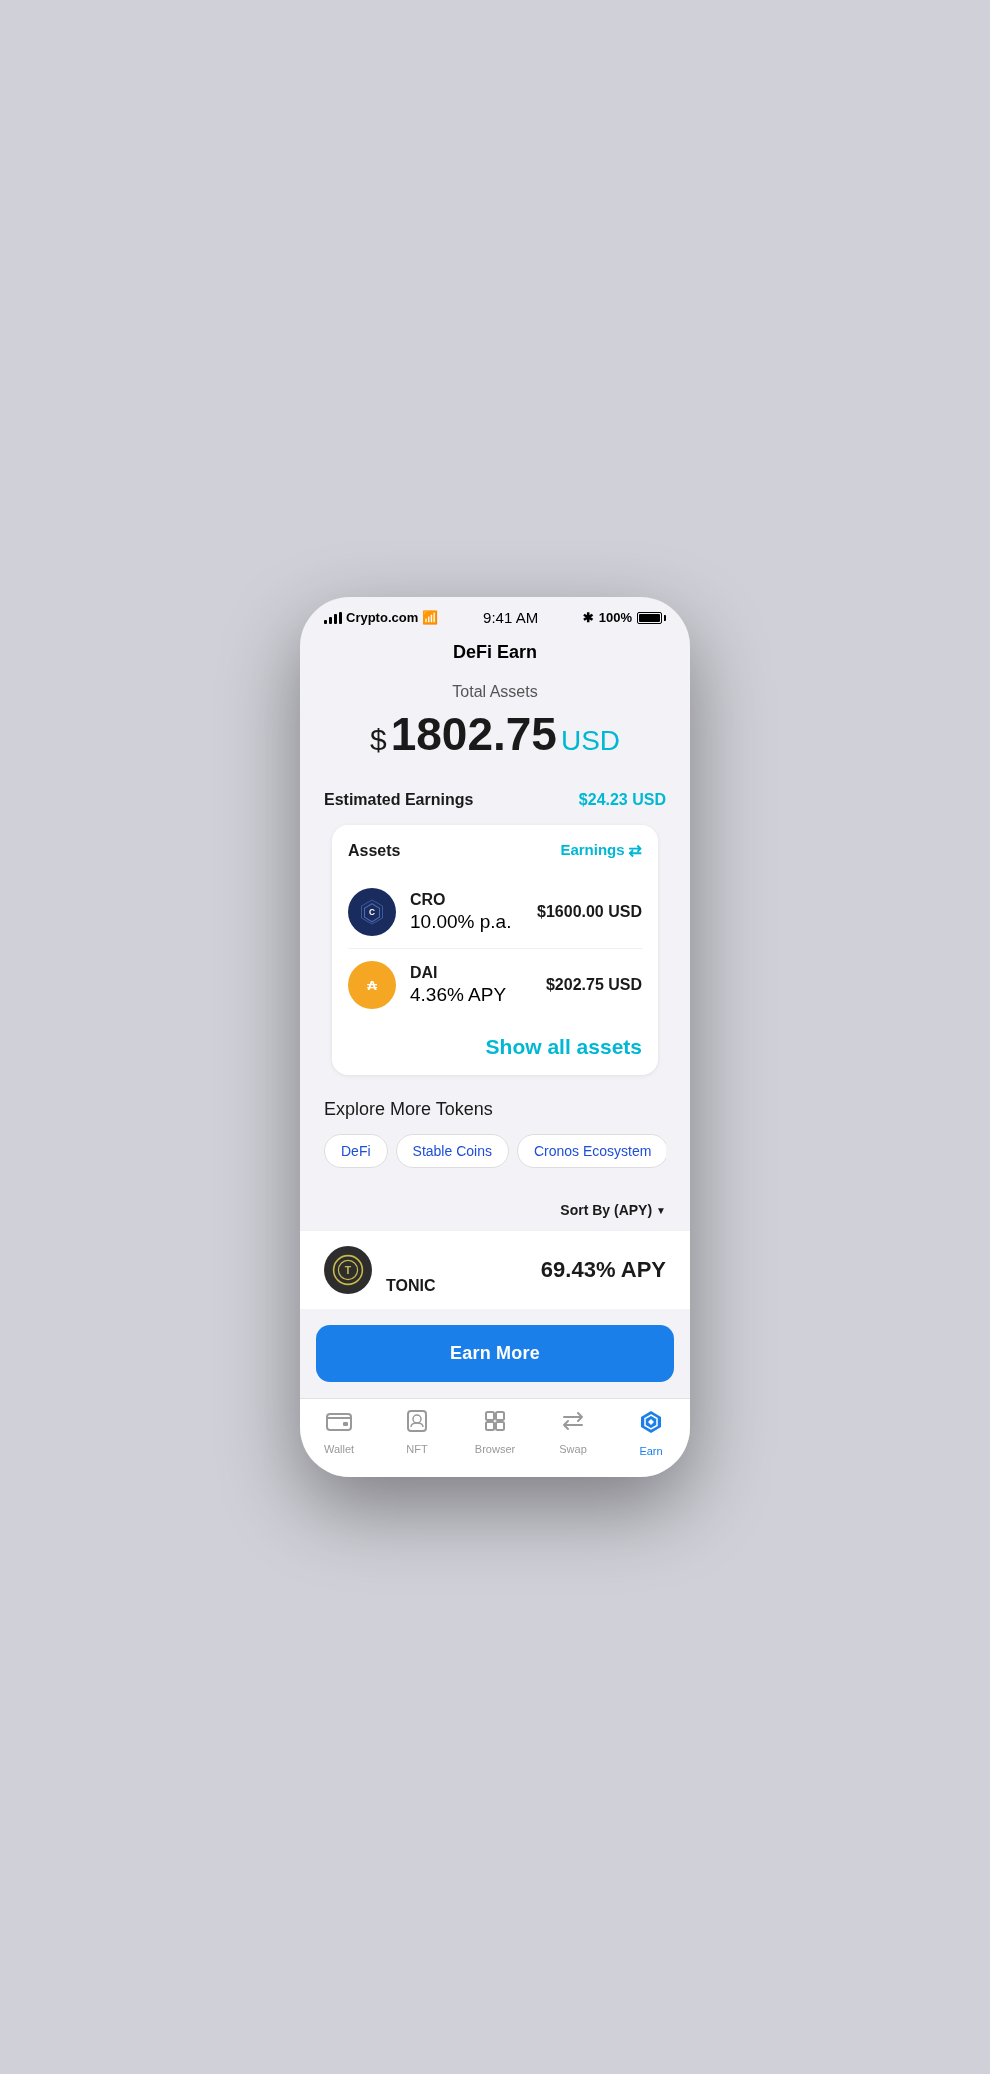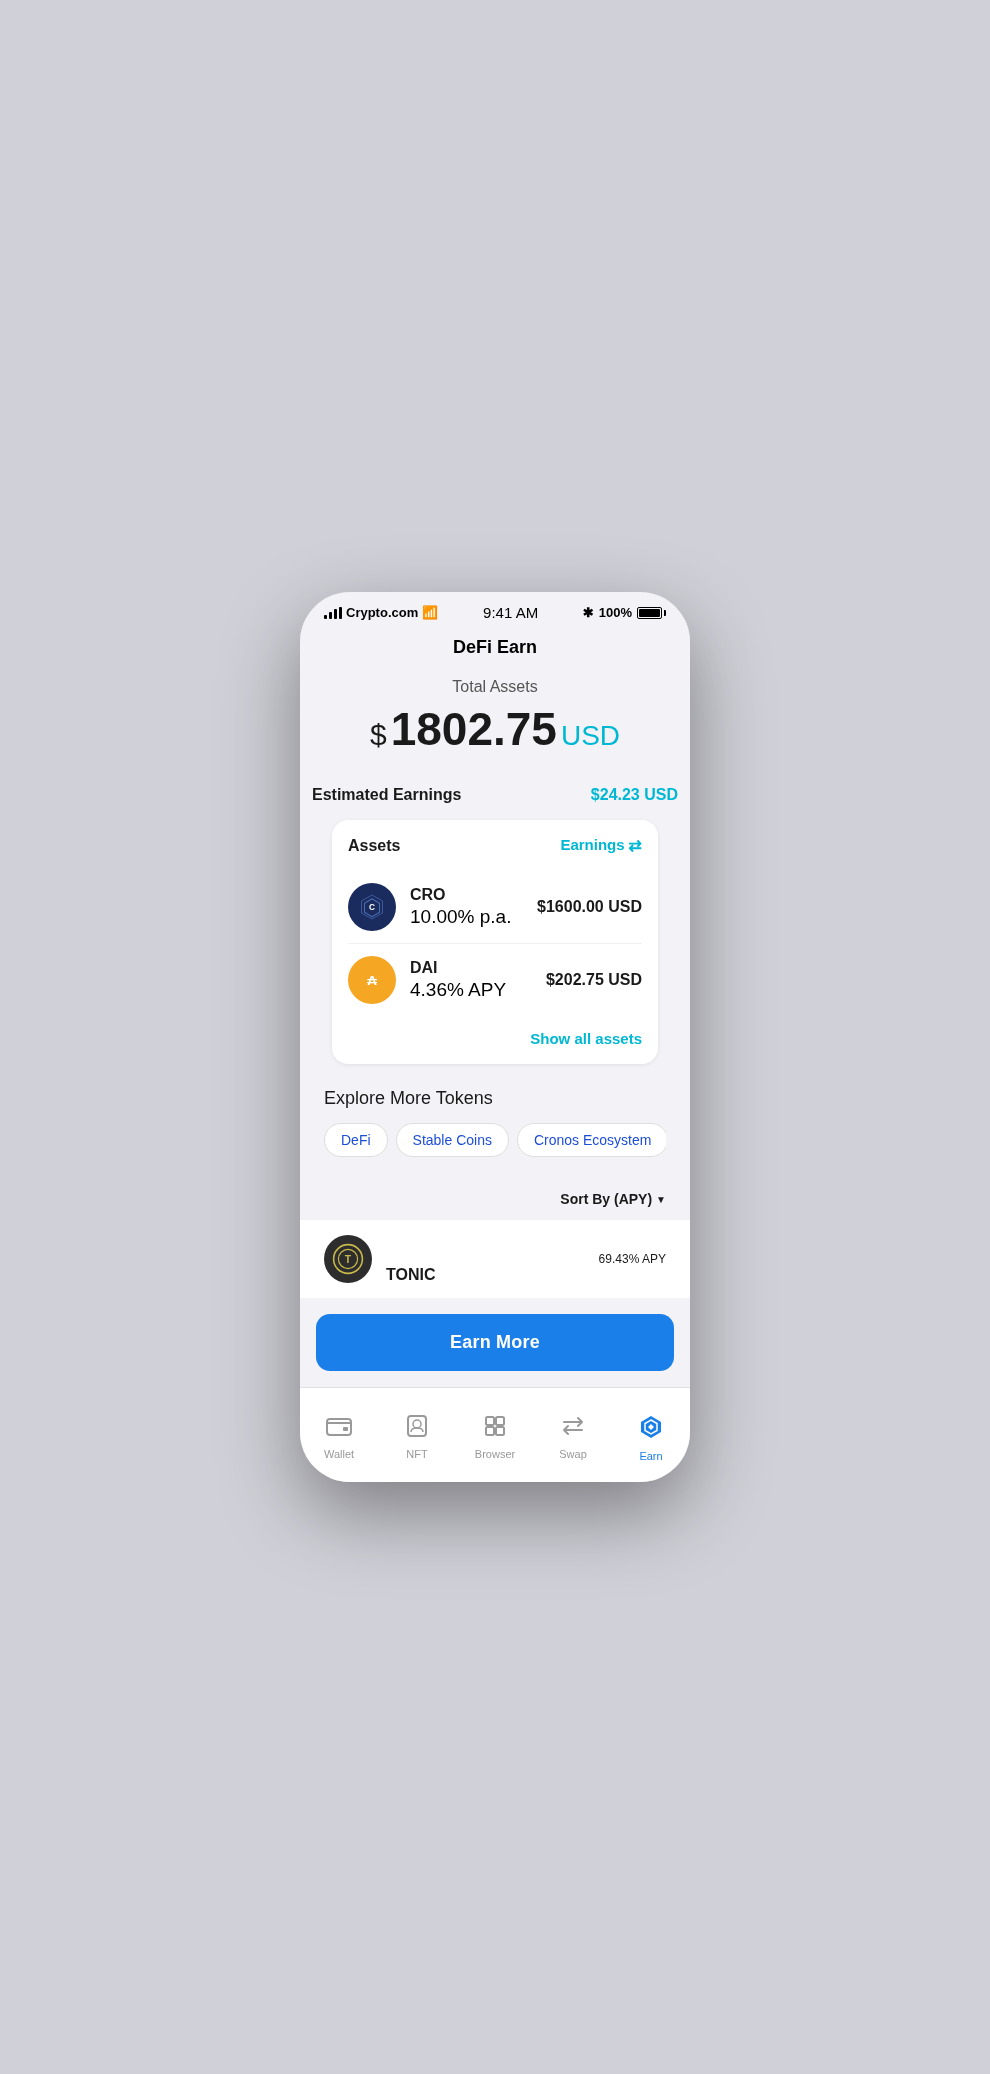--- a/index.html
+++ b/index.html
@@ -138,21 +138,21 @@
       font-size: 28px;
       font-weight: 400;
       color: #00b8d4;
     }
 
     
     .estimated-earnings {
       display: flex;
       justify-content: space-between;
       align-items: flex-start;
-      padding: 0 12px 16px;
+      padding: 0 24px 16px;
     }
     .est-label {
       font-size: 16px;
       font-weight: 700;
       color: #1a1a1a;
     }
     .est-value {
       font-size: 16px;
       font-weight: 600;
       color: #00b8d4;
@@ -231,21 +231,21 @@
     .asset-value {
       font-size: 16px;
       font-weight: 600;
       color: #1a1a1a;
     }
     .show-all-assets {
       text-align: right;
       padding-top: 14px;
     }
     .show-all-link {
-      font-size: 15px;
+      font-size: 21px;
       font-weight: 600;
       color: #00b8d4;
       cursor: pointer;
     }
 
     
     .explore-section {
       padding: 0 24px 16px;
     }
     .explore-title {
@@ -315,22 +315,22 @@
       flex-shrink: 0;
     }
     .token-name {
       font-size: 16px;
       font-weight: 600;
       color: #1a1a1a;
       flex: 1;
       margin-top: 32px;
     }
     .token-apy {
-      font-size: 12px;
-      font-weight: 400;
+      font-size: 22px;
+      font-weight: 700;
       color: #1a1a1a;
     }
 
     
     .earn-more-btn {
       background: #1a7fe8;
       color: #fff;
       font-size: 18px;
       font-weight: 700;
       border: none;
@@ -341,21 +341,21 @@
       cursor: pointer;
       letter-spacing: 0.2px;
     }
 
     
     .bottom-nav {
       background: #fff;
       border-top: 1px solid #e0e0e0;
       display: flex;
       justify-content: space-around;
-      padding: 26px 0 20px;
+      padding: 10px 0 20px;
     }
     .nav-item {
       display: flex;
       flex-direction: column;
       align-items: center;
       gap: 4px;
       cursor: pointer;
       flex: 1;
     }
     .nav-icon {

